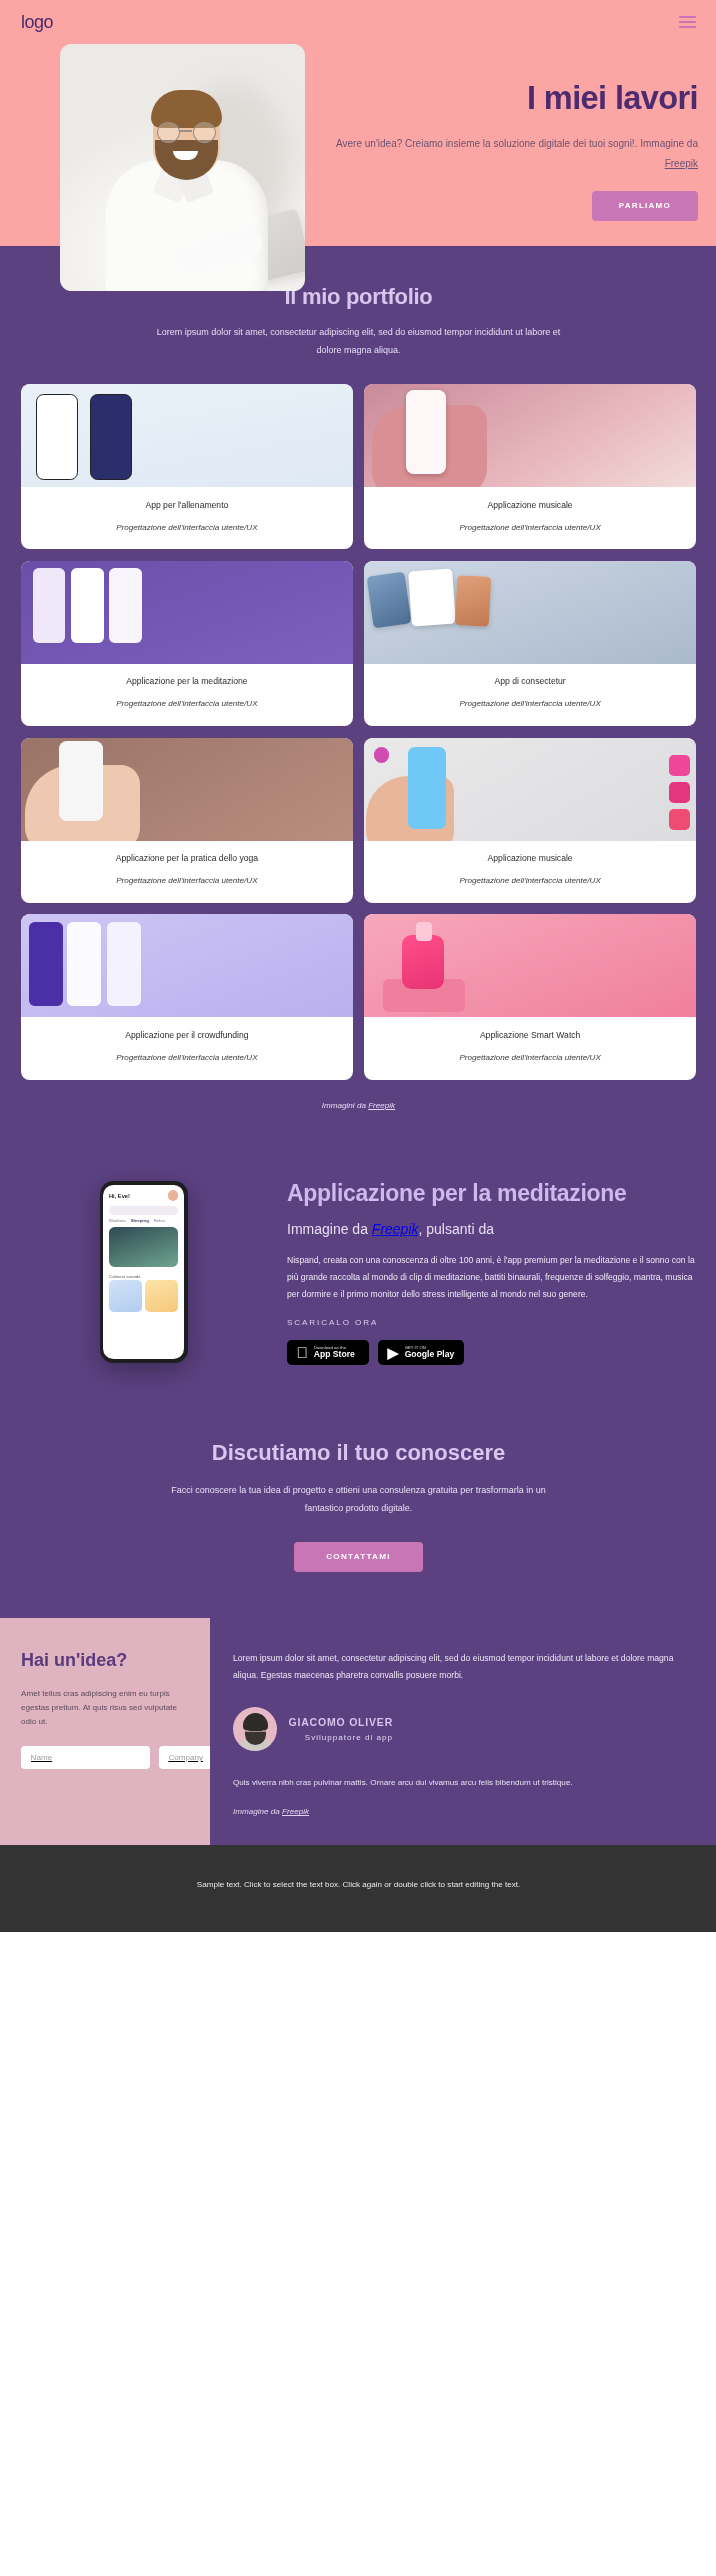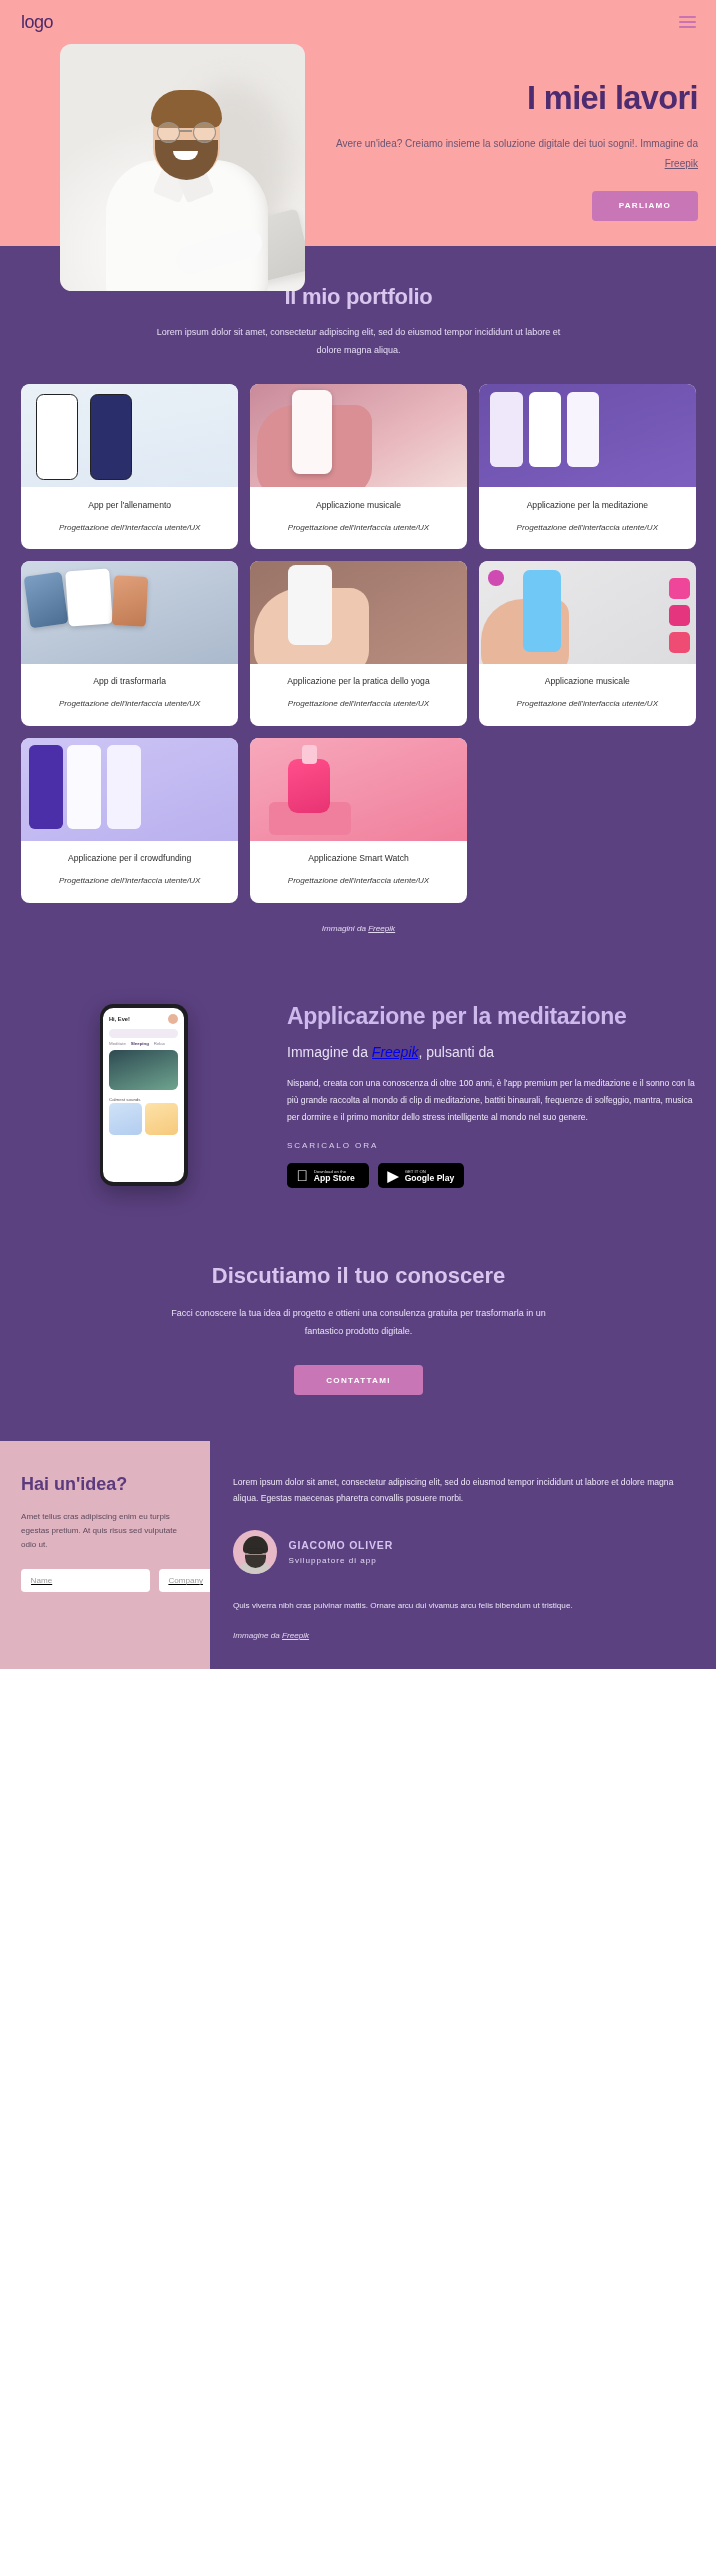--- a/index.html
+++ b/index.html
@@ -57,21 +57,21 @@
     display:inline-block; margin-top:17px; background:#c976b6; color:#ffffff;
     font-size:8.1px; letter-spacing:1.2px; font-weight:700;
     padding:10.5px 27px; border:none; border-radius:3.8px; cursor:pointer;
   }
 
   
   .portfolio { background:#5b4180; padding:38px 0 32.5px; }
   .sec-title { text-align:center; color:#d9c6ef; font-size:22px; font-weight:700; letter-spacing:-0.3px; }
   .sec-sub { text-align:center; color:#e6ddf3; font-size:9px; line-height:2.0; margin:13.4px auto 0; max-width:421px; }
 
-  .grid { display:grid; grid-template-columns:repeat(3,1fr); gap:11.5px; padding:0 21px; margin-top:25px; }
+  .grid { display:grid; grid-template-columns:repeat(2,1fr); gap:11.5px; padding:0 21px; margin-top:25px; }
   .card { background:#ffffff; border-radius:8.6px; overflow:hidden; cursor:pointer; }
   .thumb { height:103px; position:relative; overflow:hidden; }
   .card-body { padding:11.5px 7.6px 15.3px; text-align:center; }
   .card-title { font-size:8.6px; color:#2c2c2c; line-height:1.45; }
   .card-meta { margin-top:10.5px; font-size:8.1px; color:#3a3a3a; font-style:italic; line-height:1.55; }
   .credit { text-align:center; font-size:8.1px; color:#e3d8f2; font-style:italic; margin-top:21px; }
   .credit a { color:#e3d8f2; }
 
   
   .t1{background:linear-gradient(170deg,#eaf1f7,#dfe9f4);}
@@ -162,21 +162,21 @@
     padding:0 9.6px; font-size:8.1px; color:#555; font-family:"Liberation Sans",sans-serif;
   }
   .form input::placeholder { color:#9b9b9b; }
   .submit {
     margin-top:2.9px; background:#5b3b7d; color:#fff; border:none; border-radius:3.8px;
     height:25px; font-size:8.1px; letter-spacing:1.4px; font-weight:700; cursor:pointer;
     font-family:"Liberation Sans",sans-serif;
   }
   .contact-right { flex:1; background:#5b4180; padding:32.5px 21px 29px 23px; }
   .contact-right .lead { font-size:8.6px; color:#eee7f7; line-height:1.95; }
-  .person { display:flex; align-items:center; gap:11.5px; margin-top:23px; }
+  .person { display:flex; align-items:center; gap:11.5px; margin-top:23px;text-align:right; }
   .avatar {
     width:44px; height:44px; border-radius:50%; background:#e7b9c6;
     position:relative; overflow:hidden; flex:none;
   }
   .av-hair{position:absolute;left:9.6px;top:5.7px;width:25px;height:17px;background:#2e2a28;border-radius:13.4px 13.4px 3.8px 3.8px;}
   .av-face{position:absolute;left:11.5px;top:12.4px;width:21px;height:23px;background:#9d8e86;border-radius:10.5px 10.5px 9.6px 9.6px;}
   .av-beard{position:absolute;left:11.5px;top:25px;width:21px;height:13.4px;background:#3a3431;border-radius:0 0 10.5px 10.5px;}
   .av-shirt{position:absolute;left:4.8px;bottom:0;width:34px;height:11.5px;background:#cfcac6;border-radius:9.6px 9.6px 0 0;}
   .av-gl{position:absolute;left:14.3px;top:18px;width:17px;height:5.7px;border:1px solid #2b2724;border-radius:2.9px;}
   .person-name { color:#d6c3ef; font-size:10.5px; font-weight:700; letter-spacing:0.8px; }
@@ -271,21 +271,21 @@
         </div>
       </div>
 
       <div class="card">
         <div class="thumb t4">
           <div class="cd c1"></div>
           <div class="cd c2"></div>
           <div class="cd c3"></div>
         </div>
         <div class="card-body">
-          <div class="card-title">App di trasformarla</div>
+          <div class="card-title">App di consectetur</div>
           <div class="card-meta">Progettazione dell'interfaccia utente/UX</div>
         </div>
       </div>
 
       <div class="card">
         <div class="thumb t5">
           <div class="hand"></div>
           <div class="ph"></div>
         </div>
         <div class="card-body">
@@ -419,15 +419,18 @@
         <div>
           <div class="person-name">GIACOMO OLIVER</div>
           <div class="person-role">Sviluppatore di app</div>
         </div>
       </div>
       <p class="quote">Quis viverra nibh cras pulvinar mattis. Ornare arcu dui vivamus arcu felis bibendum ut tristique.</p>
       <p class="img-credit"><span>Immagine da </span><a href="#">Freepik</a></p>
     </div>
   </section>
 
+  <footer class="footer">
+    <p>Sample text. Click to select the text box. Click again or double click to start editing the text.</p>
+  </footer>
 
 </div>
 
 
 </body></html>

